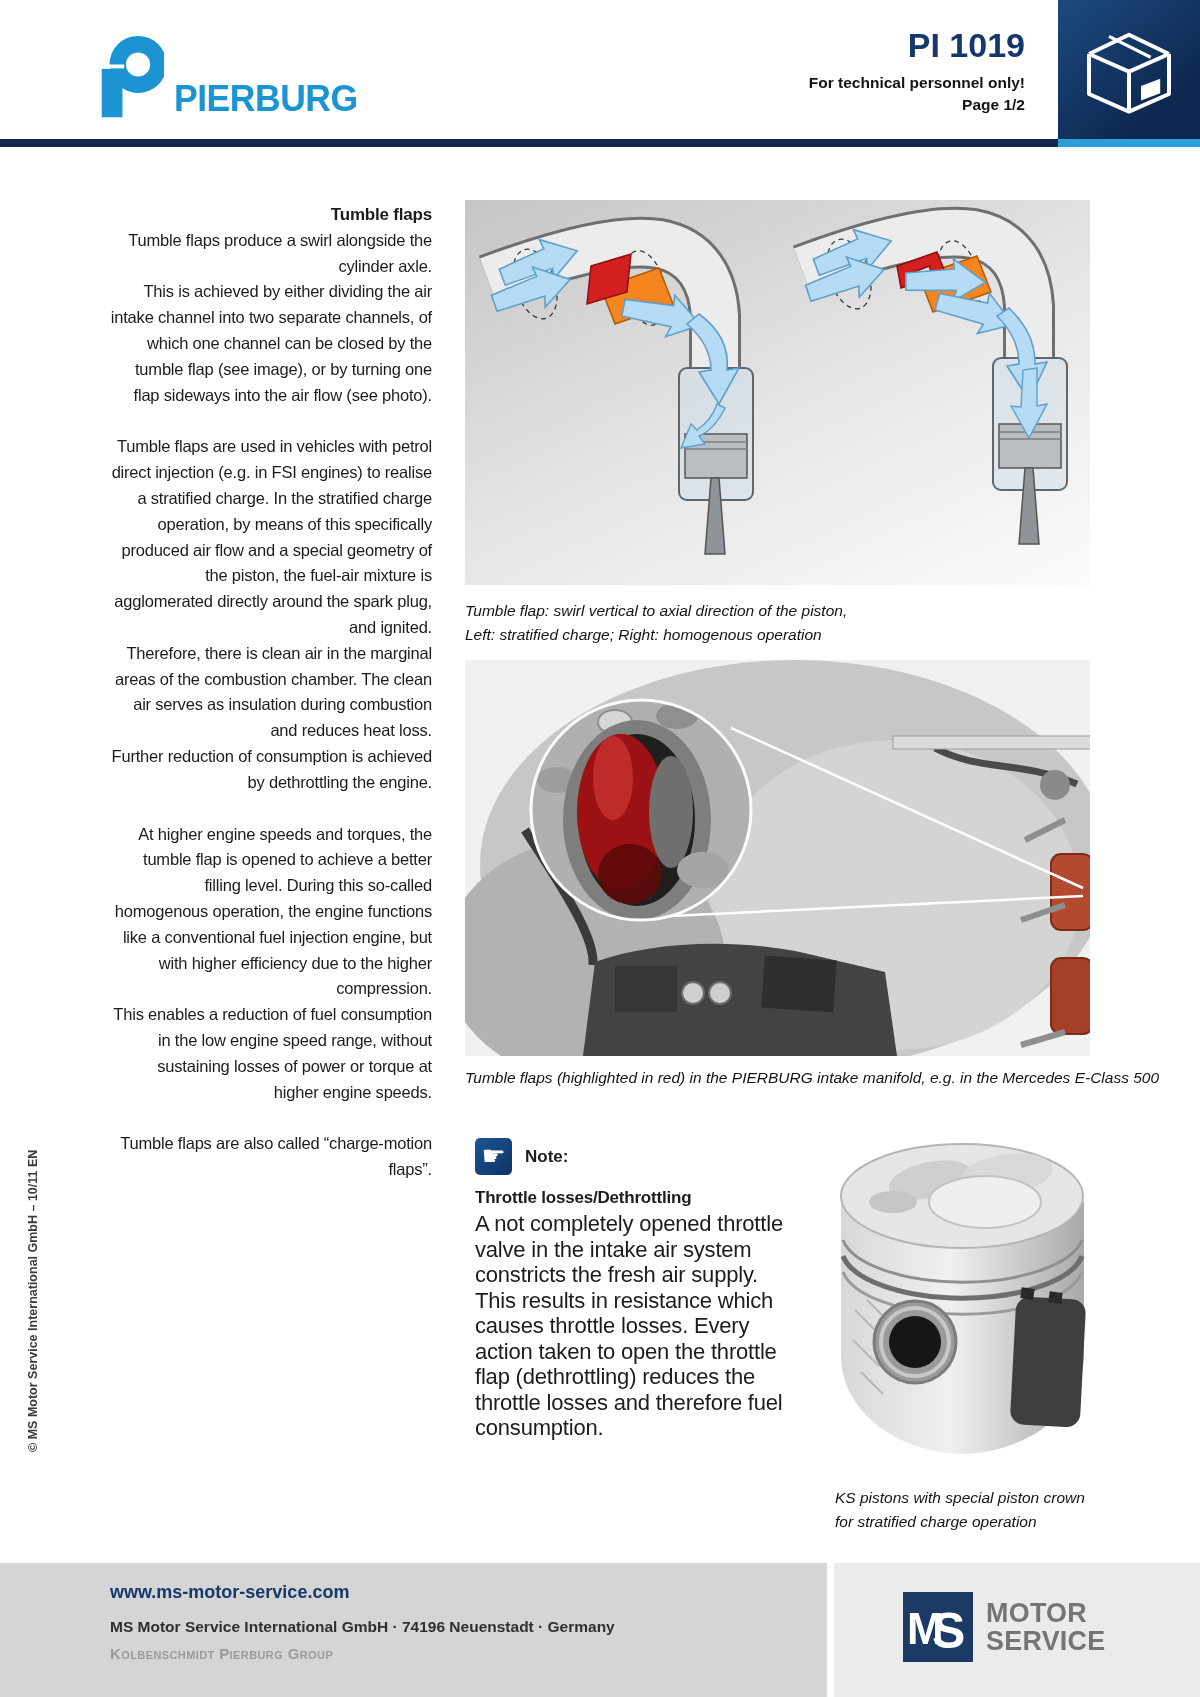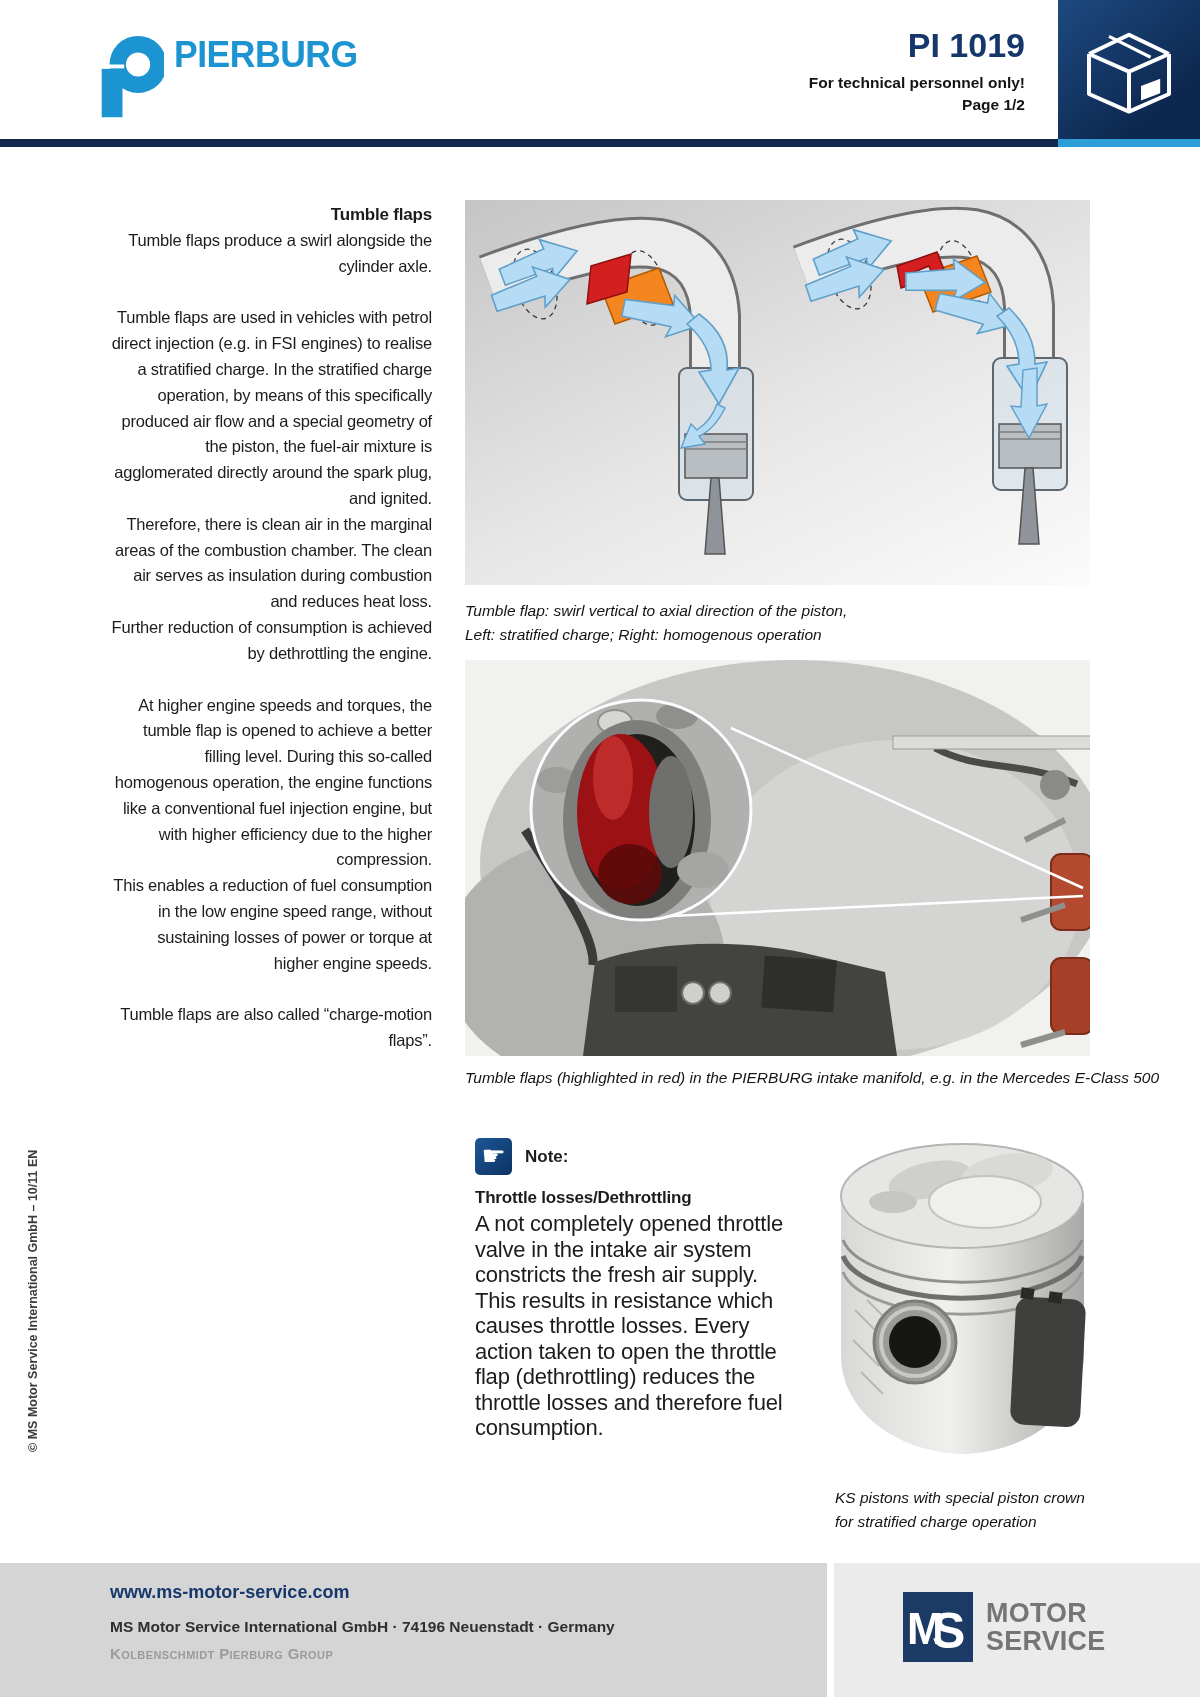--- a/index.html
+++ b/index.html
@@ -2,21 +2,21 @@
 <html><head>
 <meta charset="utf-8">
 <style>
   * { margin:0; padding:0; box-sizing:border-box; }
   html,body { background:#ffffff; }
   body {
     width:1200px; height:1697px; position:relative; overflow:hidden;
     font-family:"Liberation Sans", sans-serif; color:#1c1c1c;
   }
   
-  .logo { position:absolute; left:100px; top:28px; display:flex; align-items:flex-start; }
+  .logo { position:absolute; left:100px; top:28px; display:flex; align-items:flex-end; }
   .logo-word { font-size:37px; font-weight:bold; color:#1c94d2; letter-spacing:-0.5px;
                margin-left:10px; margin-top:6px; transform:scaleX(0.96); transform-origin:left; }
   .doc-code  { position:absolute; top:26px; right:175px; font-size:34px; font-weight:bold; color:#16376b; }
   .audience  { position:absolute; top:74px; right:175px; font-size:15.5px; font-weight:bold; color:#141414; }
   .pagenum   { position:absolute; top:96px; right:175px; font-size:15.5px; font-weight:bold; color:#141414; }
   .box-tile  { position:absolute; left:1058px; top:0; width:142px; height:139px;
                background:linear-gradient(140deg,#1d4a80 0%,#0d2850 75%);
                display:flex; align-items:center; justify-content:center; }
   .bar-dark  { position:absolute; left:0; top:139px; width:1058px; height:8px; background:#15294e; }
   .bar-light { position:absolute; left:1058px; top:139px; width:142px; height:8px; background:#2d9ed8; }
@@ -92,20 +92,21 @@
     <path d="M40,14 L92,40" stroke-width="4"></path>
     <polygon points="80,76 104,67 104,85 80,94" fill="#ffffff" stroke="none"></polygon>
   </svg>
 </div>
 <div class="bar-dark"></div>
 <div class="bar-light"></div>
 
 <div class="article">
   <h1>Tumble flaps</h1>
   <p>Tumble flaps produce a swirl alongside the cylinder axle.</p>
+  <p>This is achieved by either dividing the air intake channel into two separate channels, of which one channel can be closed by the tumble flap (see image), or by turning one flap sideways into the air flow (see photo).</p>
   <p class="gap">Tumble flaps are used in vehicles with petrol direct injection (e.g. in FSI engines) to realise a stratified charge. In the stratified charge operation, by means of this specifically produced air flow and a special geometry of the piston, the fuel-air mixture is agglomerated directly around the spark plug, and ignited.</p>
   <p>Therefore, there is clean air in the marginal areas of the combustion chamber. The clean air serves as insulation during combustion and reduces heat loss.</p>
   <p>Further reduction of consumption is achieved by dethrottling the engine.</p>
   <p class="gap">At higher engine speeds and torques, the tumble flap is opened to achieve a better filling level. During this so-called homogenous operation, the engine functions like a conventional fuel injection engine, but with higher efficiency due to the higher compression.</p>
   <p>This enables a reduction of fuel consumption in the low engine speed range, without sustaining losses of power or torque at higher engine speeds.</p>
   <p class="gap">Tumble flaps are also called “charge-motion flaps”.</p>
 </div>
 
 <div class="fig1">
   <svg width="625" height="385" viewBox="0 0 625 385">

